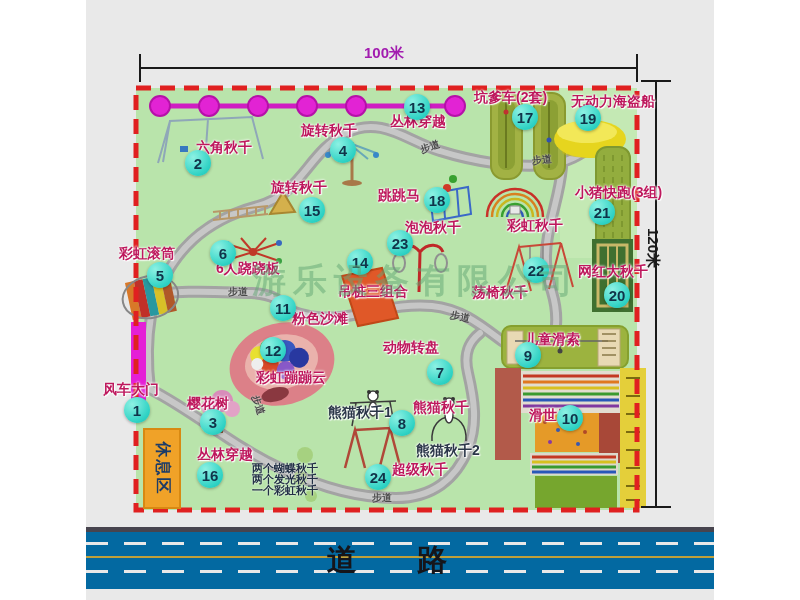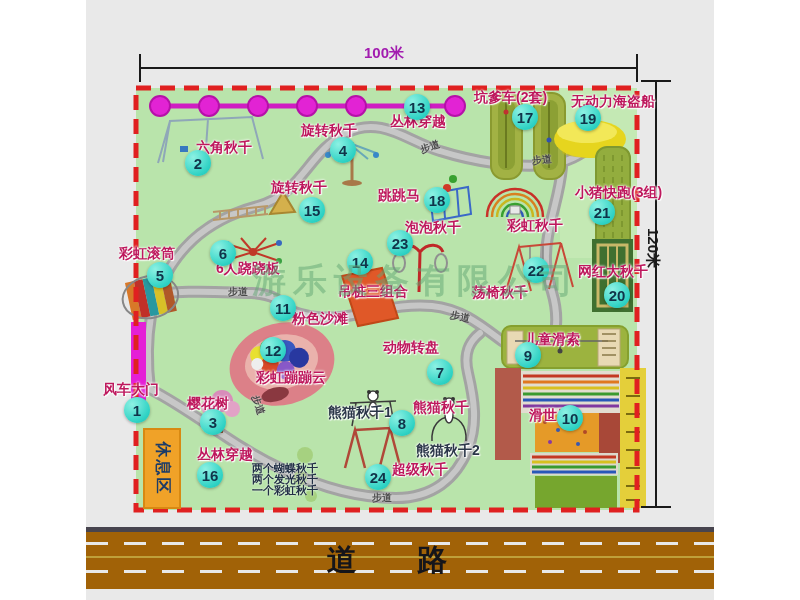--- a/index.html
+++ b/index.html
@@ -20,21 +20,21 @@
            text-shadow:0 0 2px #ddd;white-space:nowrap;}
   .badge{position:absolute;width:26px;height:26px;border-radius:50%;z-index:6;
          background:radial-gradient(circle at 32% 28%,#8df1e3,#2ed2c4 70%,#1fbcb0);
          color:#10344a;font-size:15px;font-weight:bold;display:flex;align-items:center;justify-content:center;
          box-shadow:0 1px 3px rgba(0,0,0,.3);}
   .notes{position:absolute;left:224px;top:463px;font-size:11px;font-weight:bold;color:#223046;z-index:5;
          line-height:11px;text-shadow:0 0 2px #fff;margin-left:28px;}
   .rest{position:absolute;left:143px;top:428px;width:34px;height:77px;background:#f0a228;
         border:2px solid #d88912;z-index:4;display:flex;align-items:center;justify-content:center;}
   .rest span{transform:rotate(90deg);font-size:16px;font-weight:bold;color:#1c3c68;white-space:nowrap;letter-spacing:2px;}
-  .road{position:absolute;left:86px;top:527px;width:628px;height:62px;background:#a16207;z-index:3;}
+  .road{position:absolute;left:86px;top:527px;width:628px;height:62px;background:#0369a1;z-index:3;}
   .road .edge{position:absolute;left:0;top:0;width:100%;height:5px;background:#47444e;}
   .road .dash{position:absolute;left:0;width:100%;height:3px;
         background:repeating-linear-gradient(90deg,#e8e8e8 0 22px,transparent 22px 38px);}
   .road .yellow{position:absolute;left:0;top:29px;width:100%;height:2px;background:#bfa03a;}
   .road .txt{position:absolute;left:50%;top:13px;transform:translateX(-50%);
         font-size:30px;font-weight:bold;color:#15151a;letter-spacing:26px;z-index:4;white-space:nowrap;}
   .wm-co{position:absolute;left:252px;top:258px;font-size:34px;font-weight:bold;letter-spacing:7px;
         color:rgba(98,165,115,.5);z-index:8;white-space:nowrap;}
   .wm-ph{position:absolute;left:142px;top:288px;font-size:43px;font-weight:bold;letter-spacing:1px;
         color:rgba(204,65,96,.38);z-index:8;white-space:nowrap;}

